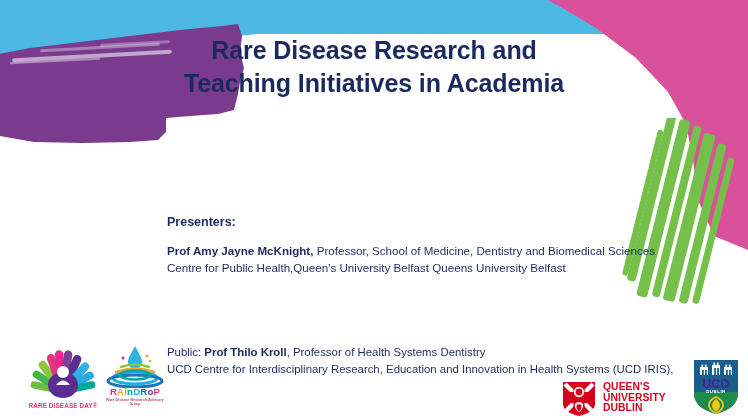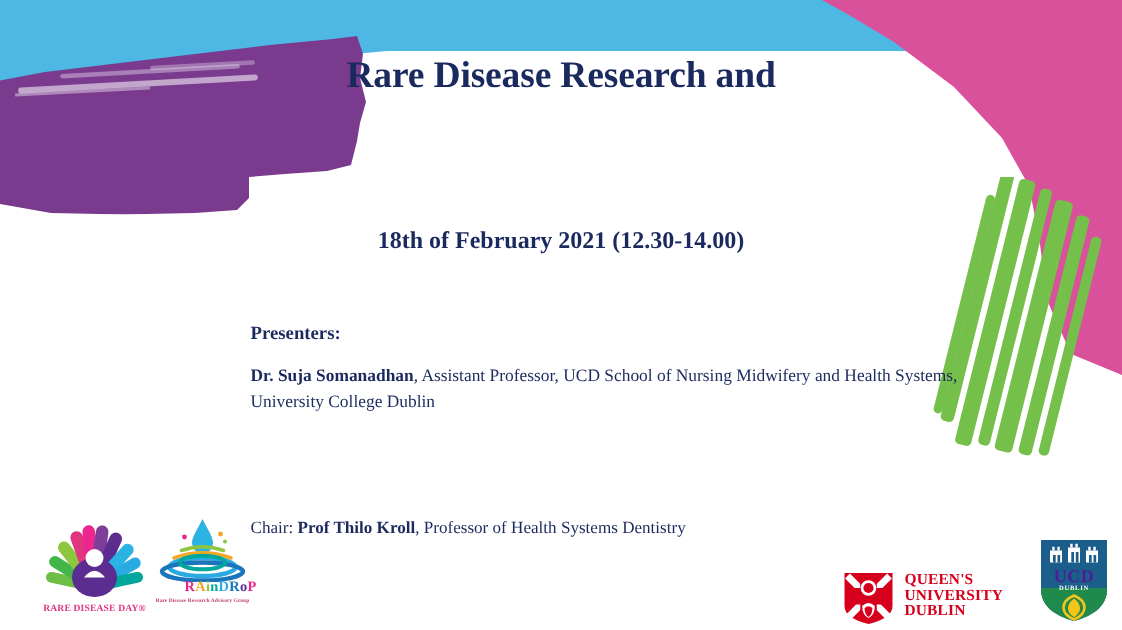--- a/index.html
+++ b/index.html
@@ -6,21 +6,21 @@
     margin: 0;
     padding: 0;
     background: #ffffff;
   }
   #poster {
     position: relative;
     width: 748px;
     height: 420px;
     overflow: hidden;
     background: #ffffff;
-    font-family: Liberation Serif, serif;
+    font-family: Liberation Sans, sans-serif;
   }
 
   
   .band-cyan {
     position: absolute;
     left: 0; top: 0;
     width: 748px; height: 34px;
     background: #4cb8e3;
     z-index: 1;
   }
@@ -194,21 +194,21 @@
 
   
   .rain-logo {
     position: absolute;
     left: 103px; top: 344px;
     width: 64px; height: 66px;
     z-index: 7;
   }
   .rain-word {
     position: absolute;
-    left: 12px; top: 42px;
+    left: 0; top: 42px;
     width: 64px;
     text-align: center;
     font-size: 9.6px;
     font-weight: bold;
     letter-spacing: 0.2px;
   }
   .rain-sub {
     position: absolute;
     left: 0; top: 54px;
     width: 64px;
@@ -287,32 +287,33 @@
     <i style="left:58px;  top:2px;   width:11px; height:182px; transform:rotate(14deg);"></i>
     <i style="left:72px;  top:8px;   width:8px;  height:176px; transform:rotate(14deg);"></i>
     <i style="left:82px;  top:16px;  width:12px; height:172px; transform:rotate(14deg);"></i>
     <i style="left:96px;  top:26px;  width:9px;  height:164px; transform:rotate(14deg);"></i>
     <i style="left:36px;  top:12px;  width:6px;  height:150px; transform:rotate(14deg);"></i>
     <i style="left:106px; top:40px;  width:7px;  height:150px; transform:rotate(14deg);"></i>
   </div>
 
   <div class="title">
     <span>Rare Disease Research and</span>
-  </div>
-
-  <div class="subtitle">18th of February 2021 (12.30-14.00)</div>
+    <span class="l2">Teaching Initiatives in Academia</span>
+  </div>
+
 
   <div class="presenters-label">Presenters:</div>
 
   <div class="pres-block">
-    <p><b>Dr. Suja Somanadhan</b><span>, Assistant Professor, UCD School of Nursing Midwifery and Health Systems, University College Dublin</span></p>
+    <p><b>Prof Amy Jayne McKnight,</b><span> Professor, School of Medicine, Dentistry and Biomedical Sciences Centre for Public Health,Queen’s University Belfast  Queens University Belfast</span></p>
   </div>
 
   <div class="chair-block">
-    <p><span>Chair: </span><b>Prof Thilo Kroll</b><span>, Professor of Health Systems Dentistry</span></p>
+    <p><span>Public: </span><b>Prof Thilo Kroll</b><span>, Professor of Health Systems Dentistry</span></p>
+    <p>UCD Centre for Interdisciplinary Research, Education and Innovation in Health Systems (UCD IRIS),</p>
   </div>
 
   <div class="rdd-logo">
     <svg width="74" height="58" viewBox="0 0 74 58">
       <g transform="translate(37,50)">
         <g transform="rotate(-78)">
             <rect x="-3.6" y="-33" width="7.2" height="33" rx="3.6" fill="#6cbe45"></rect>
           </g>
         <g transform="rotate(-58)">
             <rect x="-3.8" y="-35" width="7.6" height="35" rx="3.8" fill="#43b649"></rect>

